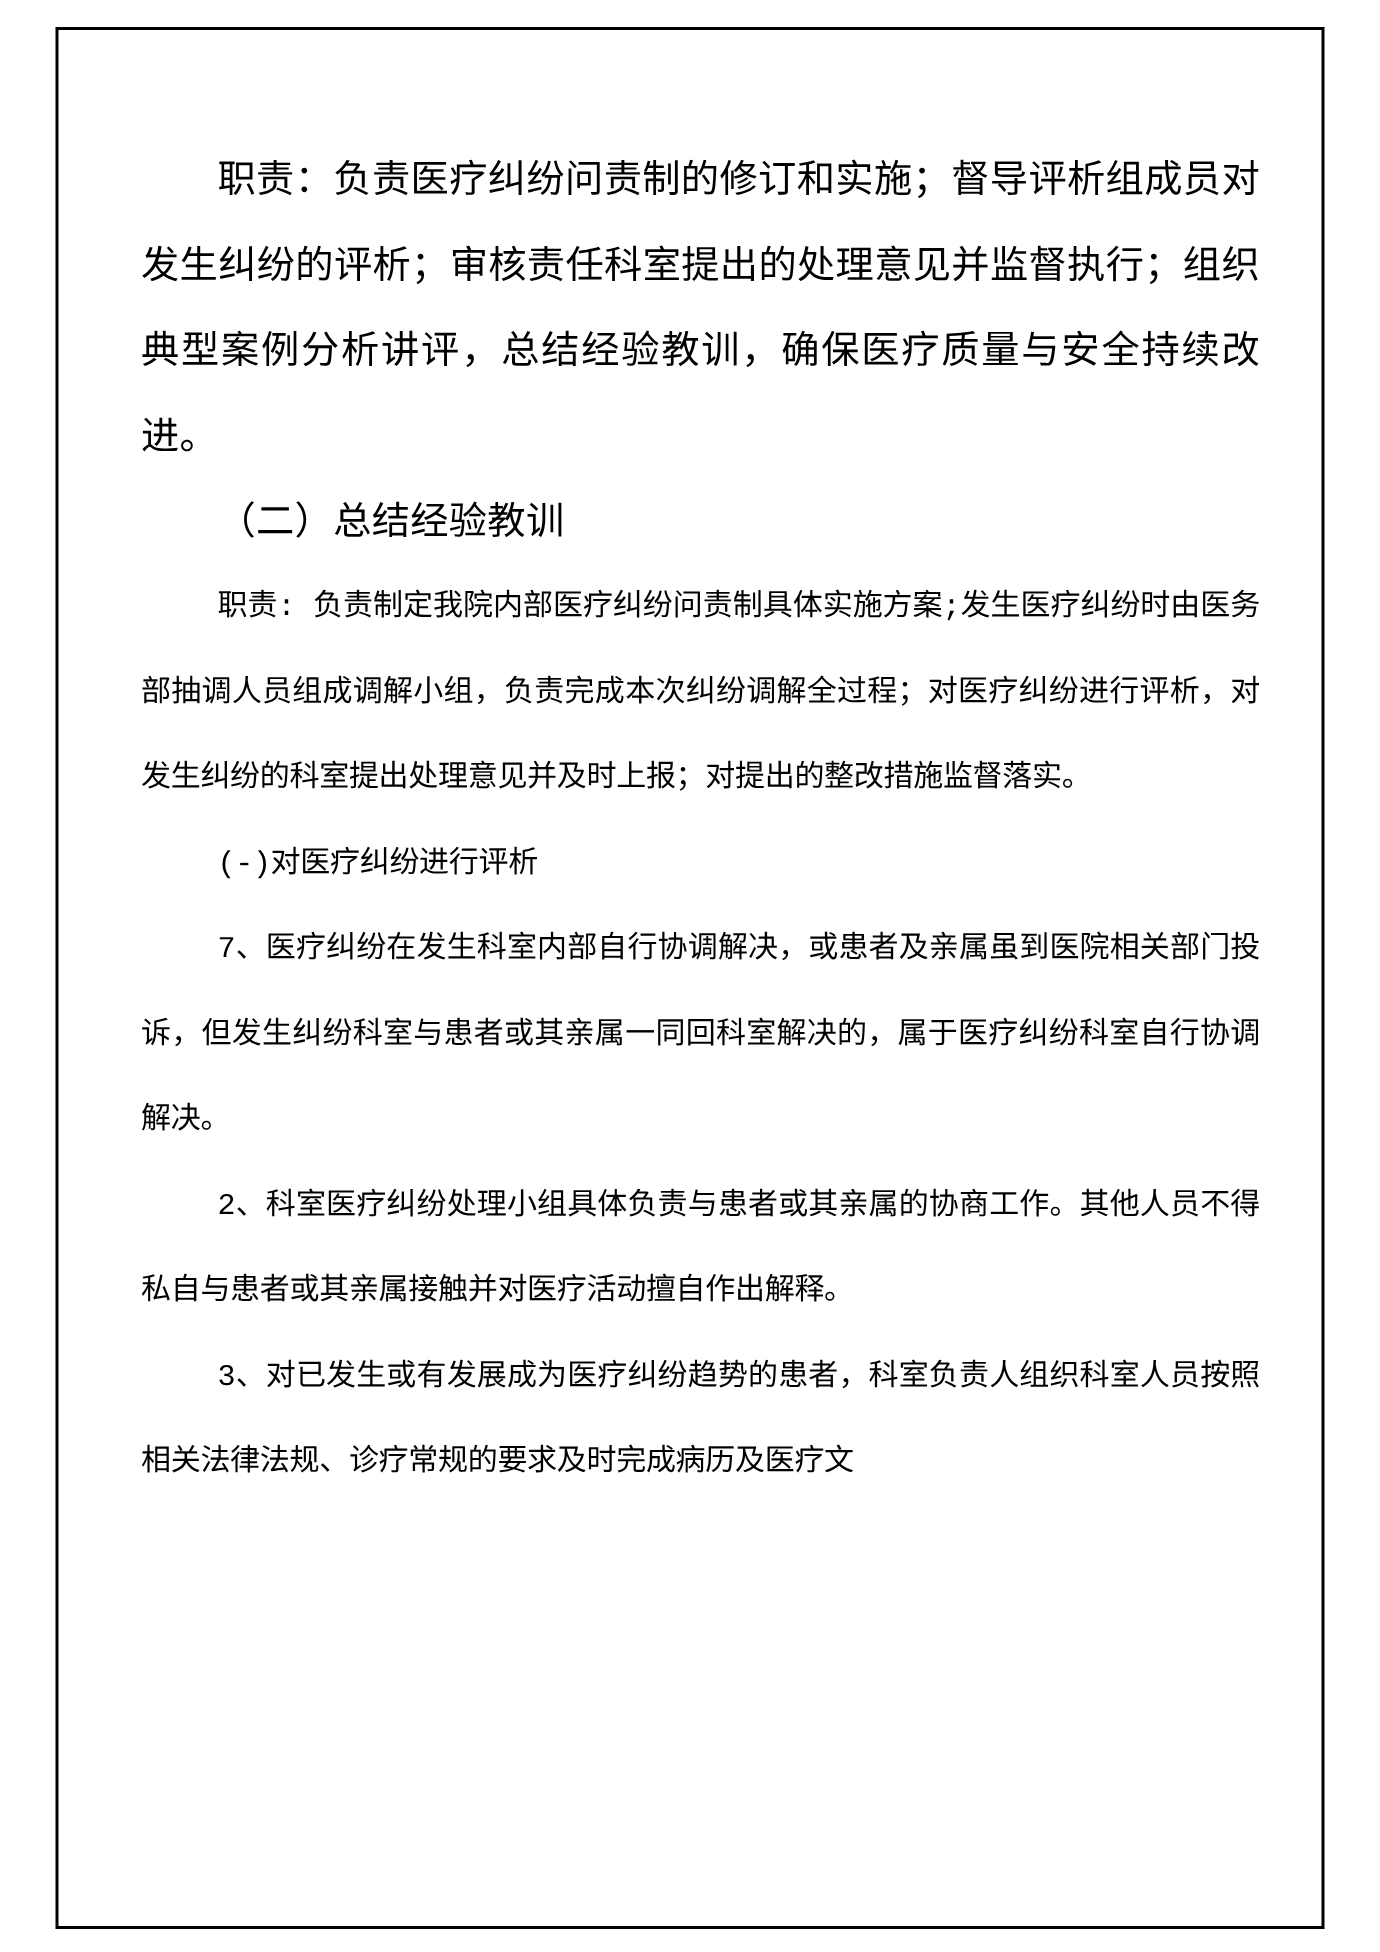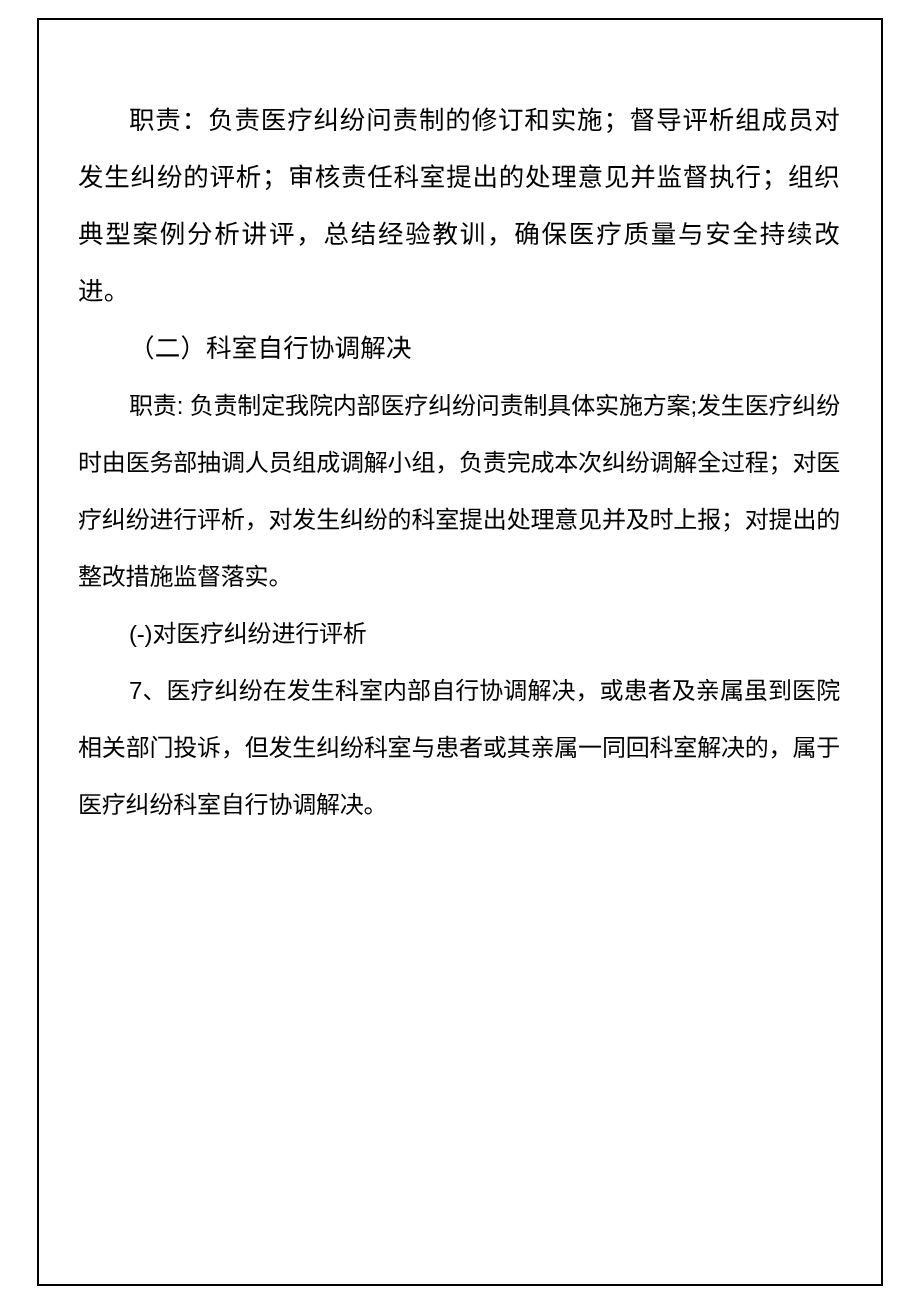--- a/index.html
+++ b/index.html
@@ -34,45 +34,47 @@
     box-sizing: border-box;
   }
   .doc-body {
     position: absolute;
     left: 78px;
     top: 92px;
     width: 762px;
     box-sizing: border-box;
   }
   p.para {
-    margin: 0 0 0 0;
+    margin: 0 0 0 16px;
     font-size: 25.5px;
     line-height: 57px;
     letter-spacing: 0.2px;
     text-align: justify;
     text-justify: inter-ideograph;
     white-space: pre-wrap;
     word-break: break-all;
   }
   p.indent {
     text-indent: 51px;
   }
   
   p.alt {
-    font-family: Liberation Sans, sans-serif;
-    font-size: 24px;
+    font-family: Liberation Mono, monospace;
+    font-size: 20px;
     letter-spacing: -0.2px;
   }
 </style>
 </head>
 <body>
 
 <div class="page">
   <div class="doc-frame"></div>
 
   <div class="doc-body">
     <p class="para indent">职责：负责医疗纠纷问责制的修订和实施；督导评析组成员对发生纠纷的评析；审核责任科室提出的处理意见并监督执行；组织典型案例分析讲评，总结经验教训，确保医疗质量与安全持续改进。</p>
-    <p class="para indent">（二）科室自行协调解决</p>
+    <p class="para indent">（二）总结经验教训</p>
     <p class="para indent alt">职责: 负责制定我院内部医疗纠纷问责制具体实施方案;发生医疗纠纷时由医务部抽调人员组成调解小组，负责完成本次纠纷调解全过程；对医疗纠纷进行评析，对发生纠纷的科室提出处理意见并及时上报；对提出的整改措施监督落实。</p>
     <p class="para indent alt">(-)对医疗纠纷进行评析</p>
     <p class="para indent alt">7、医疗纠纷在发生科室内部自行协调解决，或患者及亲属虽到医院相关部门投诉，但发生纠纷科室与患者或其亲属一同回科室解决的，属于医疗纠纷科室自行协调解决。</p>
+    <p class="para indent alt">2、科室医疗纠纷处理小组具体负责与患者或其亲属的协商工作。其他人员不得私自与患者或其亲属接触并对医疗活动擅自作出解释。</p>
+    <p class="para indent alt">3、对已发生或有发展成为医疗纠纷趋势的患者，科室负责人组织科室人员按照相关法律法规、诊疗常规的要求及时完成病历及医疗文</p>
   </div>
 </div>
 
 </body></html>

